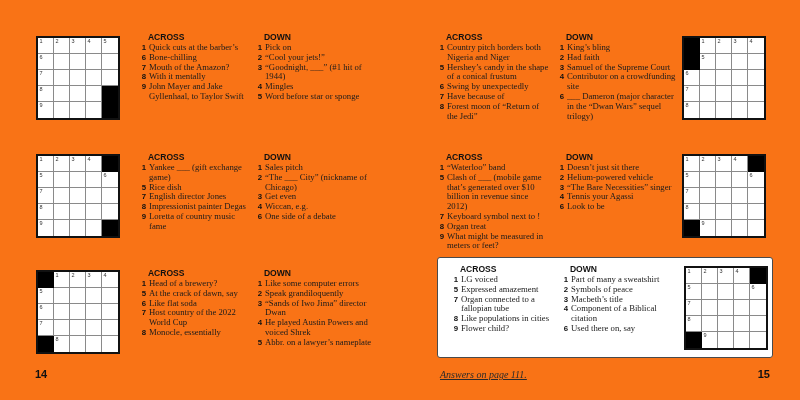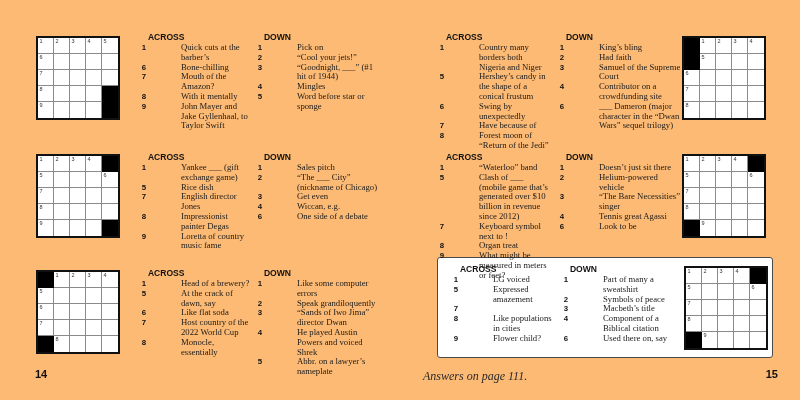--- a/index.html
+++ b/index.html
@@ -1,17 +1,17 @@
 <!DOCTYPE html>
 <html><head>
 <meta charset="utf-8">
 <style>
   html,body{margin:0;padding:0;background:#fff;}
   .spread{
-    position:relative;width:800px;height:400px;background:#fdba74;overflow:hidden;
+    position:relative;width:800px;height:400px;background:#f97316;overflow:hidden;
     font-family:"Liberation Serif",serif;color:#1b1b1b;
   }
   
   .grid{
     position:absolute;width:80px;height:80px;border:2px solid #111;
     display:grid;grid-template-columns:repeat(5,1fr);grid-template-rows:repeat(5,1fr);
     background:#fff;box-sizing:content-box;
   }
   .cell{
     position:relative;border-right:1px solid #8a8a8a;border-bottom:1px solid #8a8a8a;
@@ -30,37 +30,37 @@
     font-family:"Liberation Sans",sans-serif;font-weight:bold;font-size:9.5px;line-height:10px;
     color:#111;padding-left:11px;margin-bottom:1px;
     transform:scaleX(.9);transform-origin:left center;white-space:nowrap;
   }
   .clue{display:flex;align-items:flex-start;}
   .clue .num{
     flex:none;width:8px;text-align:right;margin-right:3px;
     font-family:"Liberation Sans",sans-serif;font-weight:bold;font-size:7.8px;line-height:9.8px;color:#111;
   }
   .clue .txt{
-    font-family:"Liberation Serif",serif;font-size:8.7px;line-height:9.8px;color:#1b1b1b;margin-left:32px;
+    font-family:"Liberation Serif",serif;font-size:8.7px;line-height:9.8px;color:#1b1b1b;
   }
   
   .highlight-box{
     position:absolute;left:437px;top:257px;width:336px;height:101px;
     border:1.5px solid #4a4a4a;border-radius:3px;box-sizing:border-box;background:#fff;
   }
   
   .page-num{
     position:absolute;top:368px;font-family:"Liberation Sans",sans-serif;
     font-weight:bold;font-size:11px;color:#111;
   }
   .page-num.left{left:35px;}
-  .page-num.right{right:22px;}
+  .page-num.right{right:30px;}
   .answers-note{
-    position:absolute;left:423px;top:369px;
-    font-family:"Liberation Serif",serif;font-style:italic;font-size:12px;color:#2a2a2a;
+    position:absolute;left:440px;top:369px;
+    font-family:"Liberation Serif",serif;font-style:italic;font-size:10px;color:#2a2a2a;text-decoration:underline;
   }
 </style>
 </head>
 <body>
 
 <div class="spread">
   <div class="highlight-box"></div>
   <div id="puzzles-root">
   <div class="puzzle">
     <div class="grid" style="left: 36px; top: 36px;">
@@ -202,21 +202,21 @@
           <div class="cell"></div>
           <div class="cell"></div>
           <div class="cell"></div>
           <div class="cell"></div>
         </div>
     <div class="clues across" style="left: 436px; top: 32px; width: 114px;">
       <div class="clue-head">ACROSS</div>
       <div class="clue-list">
             <div class="clue">
               <span class="num">1</span>
-              <span class="txt">Country many borders both Nigeria and Niger</span>
+              <span class="txt">Country pitch borders both Nigeria and Niger</span>
             </div>
             <div class="clue">
               <span class="num">5</span>
               <span class="txt">Hershey’s candy in the shape of a conical frustum</span>
             </div>
             <div class="clue">
               <span class="num">6</span>
               <span class="txt">Swing by unexpectedly</span>
             </div>
             <div class="clue">
@@ -435,21 +435,21 @@
             <div class="clue">
               <span class="num">2</span>
               <span class="txt">Helium-powered vehicle</span>
             </div>
             <div class="clue">
               <span class="num">3</span>
               <span class="txt">“The Bare Necessities” singer</span>
             </div>
             <div class="clue">
               <span class="num">4</span>
-              <span class="txt">Tennis great Agassi</span>
+              <span class="txt">Tennis your Agassi</span>
             </div>
             <div class="clue">
               <span class="num">6</span>
               <span class="txt">Look to be</span>
             </div>
           </div>
     </div>
   </div>
 
   <div class="puzzle">
@@ -600,20 +600,21 @@
             <div class="clue">
               <span class="num">1</span>
               <span class="txt">LG voiced</span>
             </div>
             <div class="clue">
               <span class="num">5</span>
               <span class="txt">Expressed amazement</span>
             </div>
             <div class="clue">
               <span class="num">7</span>
+              <span class="txt">Organ connected to a fallopian tube</span>
             </div>
             <div class="clue">
               <span class="num">8</span>
               <span class="txt">Like populations in cities</span>
             </div>
             <div class="clue">
               <span class="num">9</span>
               <span class="txt">Flower child?</span>
             </div>
           </div>

